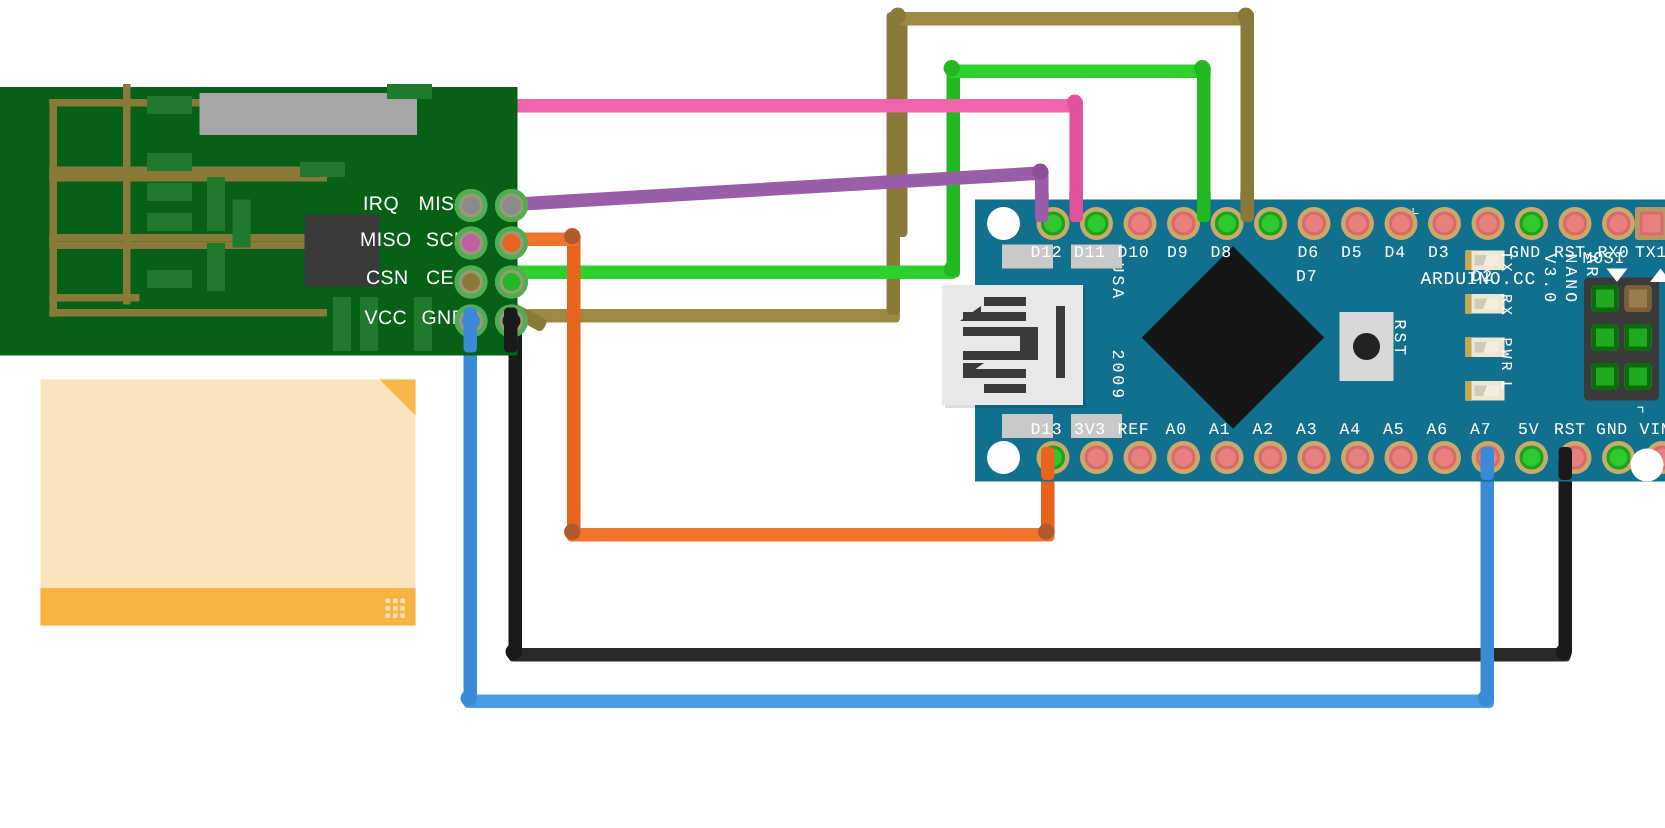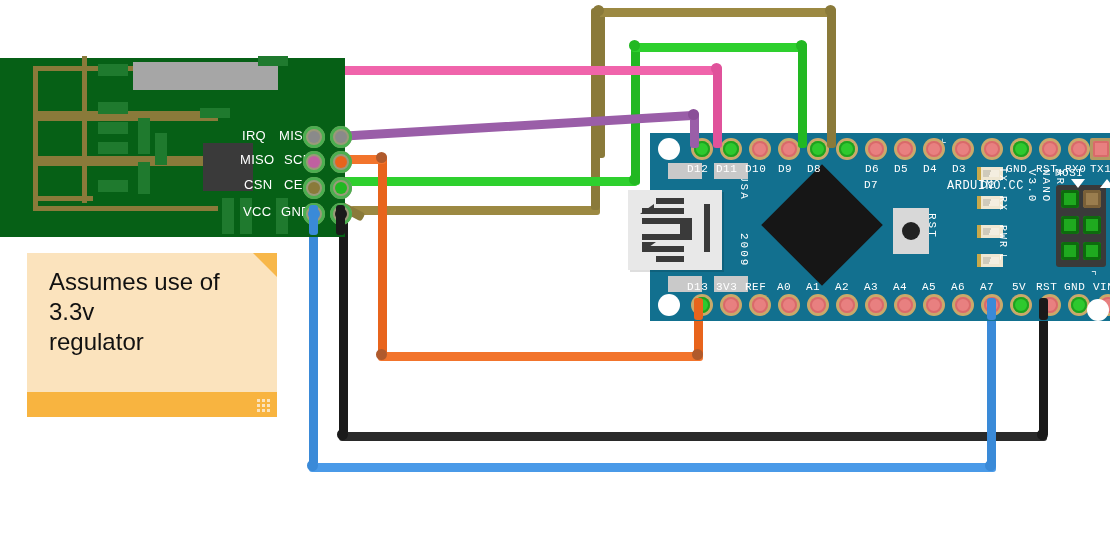--- a/index.html
+++ b/index.html
@@ -379,25 +379,20 @@
   <div class="wire v" style="left:690px;top:126px;height:22px;background:#9a5ea8;"></div>
   <div class="wire v" style="left:713px;top:126px;height:22px;background:#e0529b;"></div>
   <div class="wire v" style="left:798px;top:126px;height:22px;background:#22b822;"></div>
   <div class="wire v" style="left:827px;top:126px;height:22px;background:#8a7a3a;"></div>
   <div class="wire v" style="left:694px;top:298px;height:22px;background:#e8641c;"></div>
   <div class="wire v" style="left:987px;top:298px;height:22px;background:#3a8ad8;"></div>
   <div class="wire v" style="left:1039px;top:298px;height:22px;background:#1a1a1a;"></div>
 
   <div id="note">
     <div class="fold"></div>
-    <div class="body">
-      <div>Assumes use of</div>
-      <div>3.3v</div>
-      <div>regulator</div>
-    </div>
     <div class="foot">
       <div class="dots">
         <b style="left:0;top:0;"></b>
           <b style="left:5px;top:0;"></b>
           <b style="left:10px;top:0;"></b>
         <b style="left:0;top:5px;"></b>
           <b style="left:5px;top:5px;"></b>
           <b style="left:10px;top:5px;"></b>
         <b style="left:0;top:10px;"></b>
           <b style="left:5px;top:10px;"></b>

